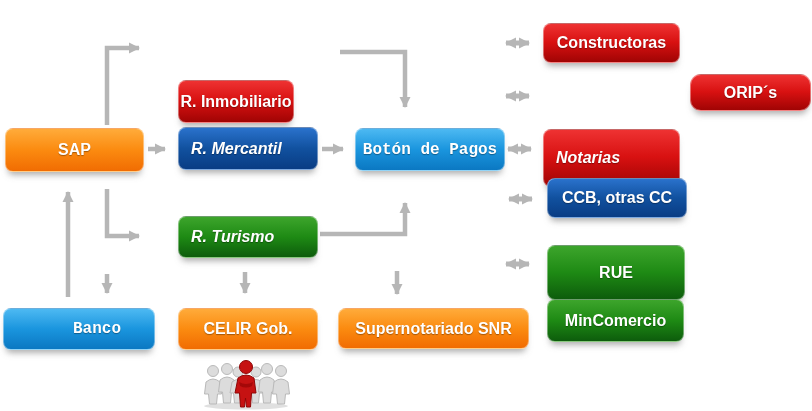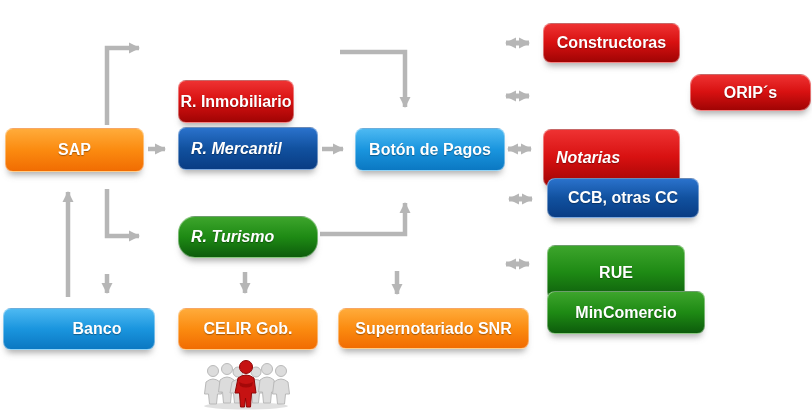--- a/index.html
+++ b/index.html
@@ -12,40 +12,40 @@
     color:#ffffff;font-weight:bold;font-size:16px;line-height:1;
     border-radius:8px;box-sizing:border-box;
     border:1px solid rgba(255,255,255,.4);
     box-shadow:0 6px 6px -3px rgba(110,110,110,.55);
     text-shadow:0 1px 1px rgba(0,0,0,.35);
     white-space:nowrap;
   }
   .node.left{justify-content:flex-start;padding-left:12px;font-style:italic;}
   .c-red   {background:linear-gradient(180deg,#ee3232 0%,#d81111 48%,#a00404 100%);}
   .c-orange{background:linear-gradient(180deg,#ffab3a 0%,#fb8b10 50%,#f16c02 100%);}
-  .c-blue-l{background:linear-gradient(180deg,#4db9f2 0%,#1a95de 50%,#0b78c2 100%);}
+  .c-blue-l{background:linear-gradient(180deg,#4db9f2 0%,#1a95de 50%,#0b78c2 100%);font-family:Liberation Mono, monospace;}
   .c-blue-d{background:linear-gradient(180deg,#2a72cc 0%,#11519f 50%,#093c84 100%);}
   .c-green {background:linear-gradient(180deg,#3da52c 0%,#1e8a14 50%,#0d5c0c 100%);}
 
   
   .n-sap           {left:5px;  top:128px; width:139px; height:44px;}
   .n-inmobiliario  {left:178px;top:36px;  width:116px; height:43px;margin-top:44px;}
   .n-mercantil     {left:178px;top:127px; width:140px; height:43px;}
-  .n-turismo       {left:178px;top:216px; width:140px; height:42px;border-radius:17px;}
+  .n-turismo       {left:178px;top:216px; width:140px; height:42px;}
   .n-boton         {left:355px;top:128px; width:150px; height:43px;}
   .n-banco         {left:3px;  top:308px; width:152px; height:42px;padding-left:36px;}
   .n-celir         {left:178px;top:308px; width:140px; height:42px;}
   .n-supernotariado{left:338px;top:308px; width:191px; height:41px;}
   .n-constructoras {left:543px;top:23px;  width:137px; height:40px;}
   .n-vurs          {left:543px;top:74px;  width:137px; height:40px;}
   .n-orips         {left:690px;top:74px;  width:121px; height:37px;border-radius:11px;}
   .n-notarias      {left:543px;top:129px; width:137px; height:58px;}
-  .n-ccb           {left:547px;top:178px; width:152px; height:40px;}
+  .n-ccb           {left:547px;top:178px; width:140px; height:40px;}
   .n-rue           {left:547px;top:245px; width:138px; height:55px;}
-  .n-mincomercio   {left:547px;top:291px; width:158px; height:43px;}
+  .n-mincomercio   {left:547px;top:299px; width:137px; height:43px;}
 
   .arrow-layer{position:absolute;left:0;top:0;width:812px;height:411px;pointer-events:none;}
   .people{position:absolute;left:200px;top:358px;}
 </style>
 </head>
 <body>
 
 <div class="canvas">
 
   <svg class="arrow-layer" width="812" height="411" viewBox="0 0 812 411">

